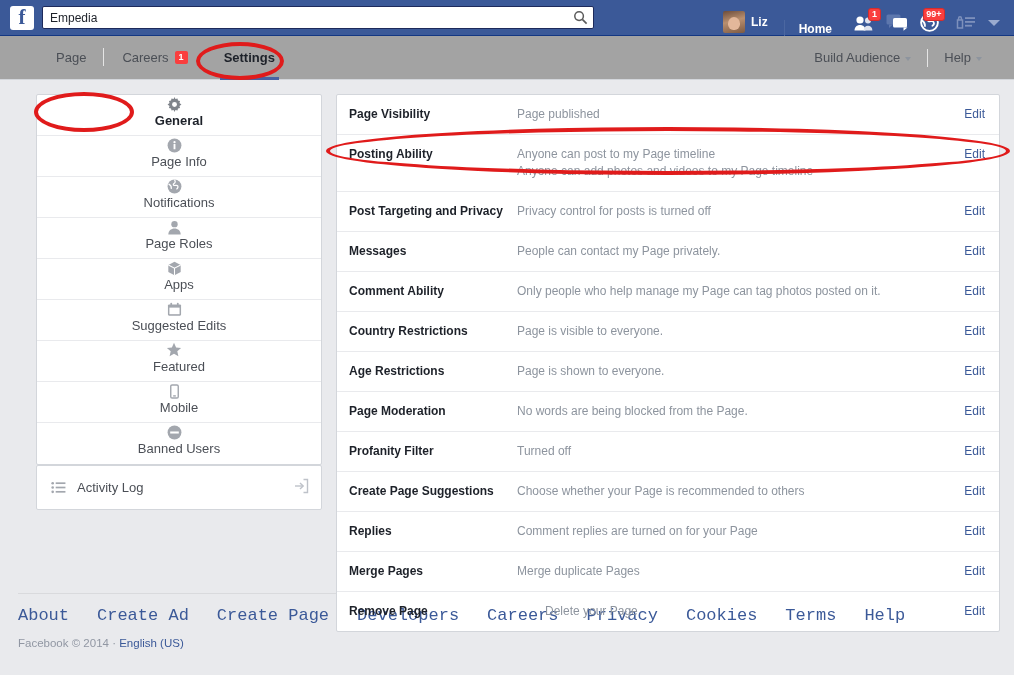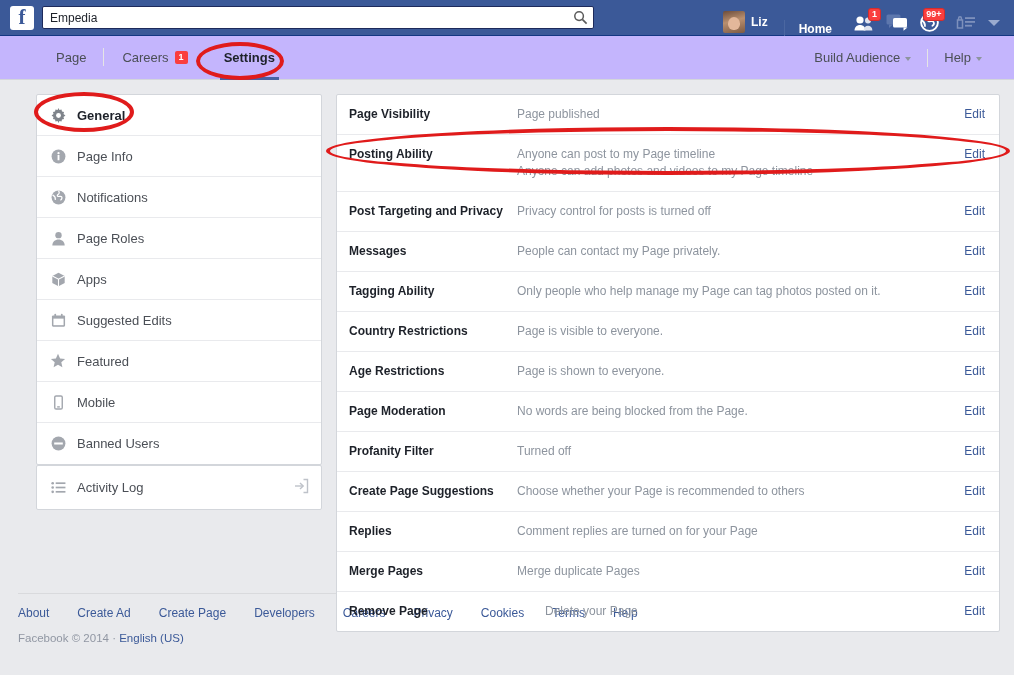--- a/index.html
+++ b/index.html
@@ -144,21 +144,21 @@
     border-right: 6px solid transparent;
     border-top: 6px solid #9aabcf;
     margin-left: 12px;
     margin-right: 4px;
   }
 
   
   .pagenav {
     position: relative;
     height: 44px;
-    background: #c4b5fd;
+    background: #a3a3a3;
     border-bottom: 1px solid #d3d6db;
     display: flex;
     align-items: stretch;
     padding-left: 38px;
     padding-right: 16px;
   }
   .tab {
     display: flex;
     align-items: center;
     padding: 0 18px;
@@ -241,20 +241,21 @@
   .side-item {
     display: flex;
     align-items: center;
     height: 41px;
     padding: 0 12px;
     border-bottom: 1px solid #e9eaed;
     font-size: 13px;
     color: #4b4f56;
     cursor: pointer;
     position: relative;
+    flex-direction: column;
   }
   .side-item:last-child { border-bottom: none; }
   .side-item.active {
     color: #1d2129;
     font-weight: bold;
   }
   .side-icon {
     width: 18px; height: 18px;
     margin-right: 10px;
     flex: 0 0 auto;
@@ -321,25 +322,26 @@
     padding-top: 12px;
     border-top: 1px solid #d9dadd;
     width: 962px;
   }
   .footer-links {
     display: flex;
     gap: 0;
     margin-bottom: 12px;
   }
   .footer-links a {
-    font-size: 12px;
+    font-size: 17px;
     color: #3b5998;
     text-decoration: none;
     margin-right: 28px;
     cursor: pointer;
+    font-family: Liberation Mono, monospace;
   }
   .footer-copy {
     font-size: 11.5px;
     color: #9197a3;
   }
   .footer-copy a {
     color: #3b5998;
     text-decoration: none;
     cursor: pointer;
   }
@@ -592,21 +594,21 @@
         <a class="srow-edit">Edit</a>
       </div>
 
       <div class="srow">
         <div class="srow-label">Messages</div>
         <div class="srow-value">People can contact my Page privately.</div>
         <a class="srow-edit">Edit</a>
       </div>
 
       <div class="srow">
-        <div class="srow-label">Tagging Ability</div>
+        <div class="srow-label">Comment Ability</div>
         <div class="srow-value">Only people who help manage my Page can tag photos posted on it.</div>
         <a class="srow-edit">Edit</a>
       </div>
 
       <div class="srow">
         <div class="srow-label">Country Restrictions</div>
         <div class="srow-value">Page is visible to everyone.</div>
         <a class="srow-edit">Edit</a>
       </div>
 

